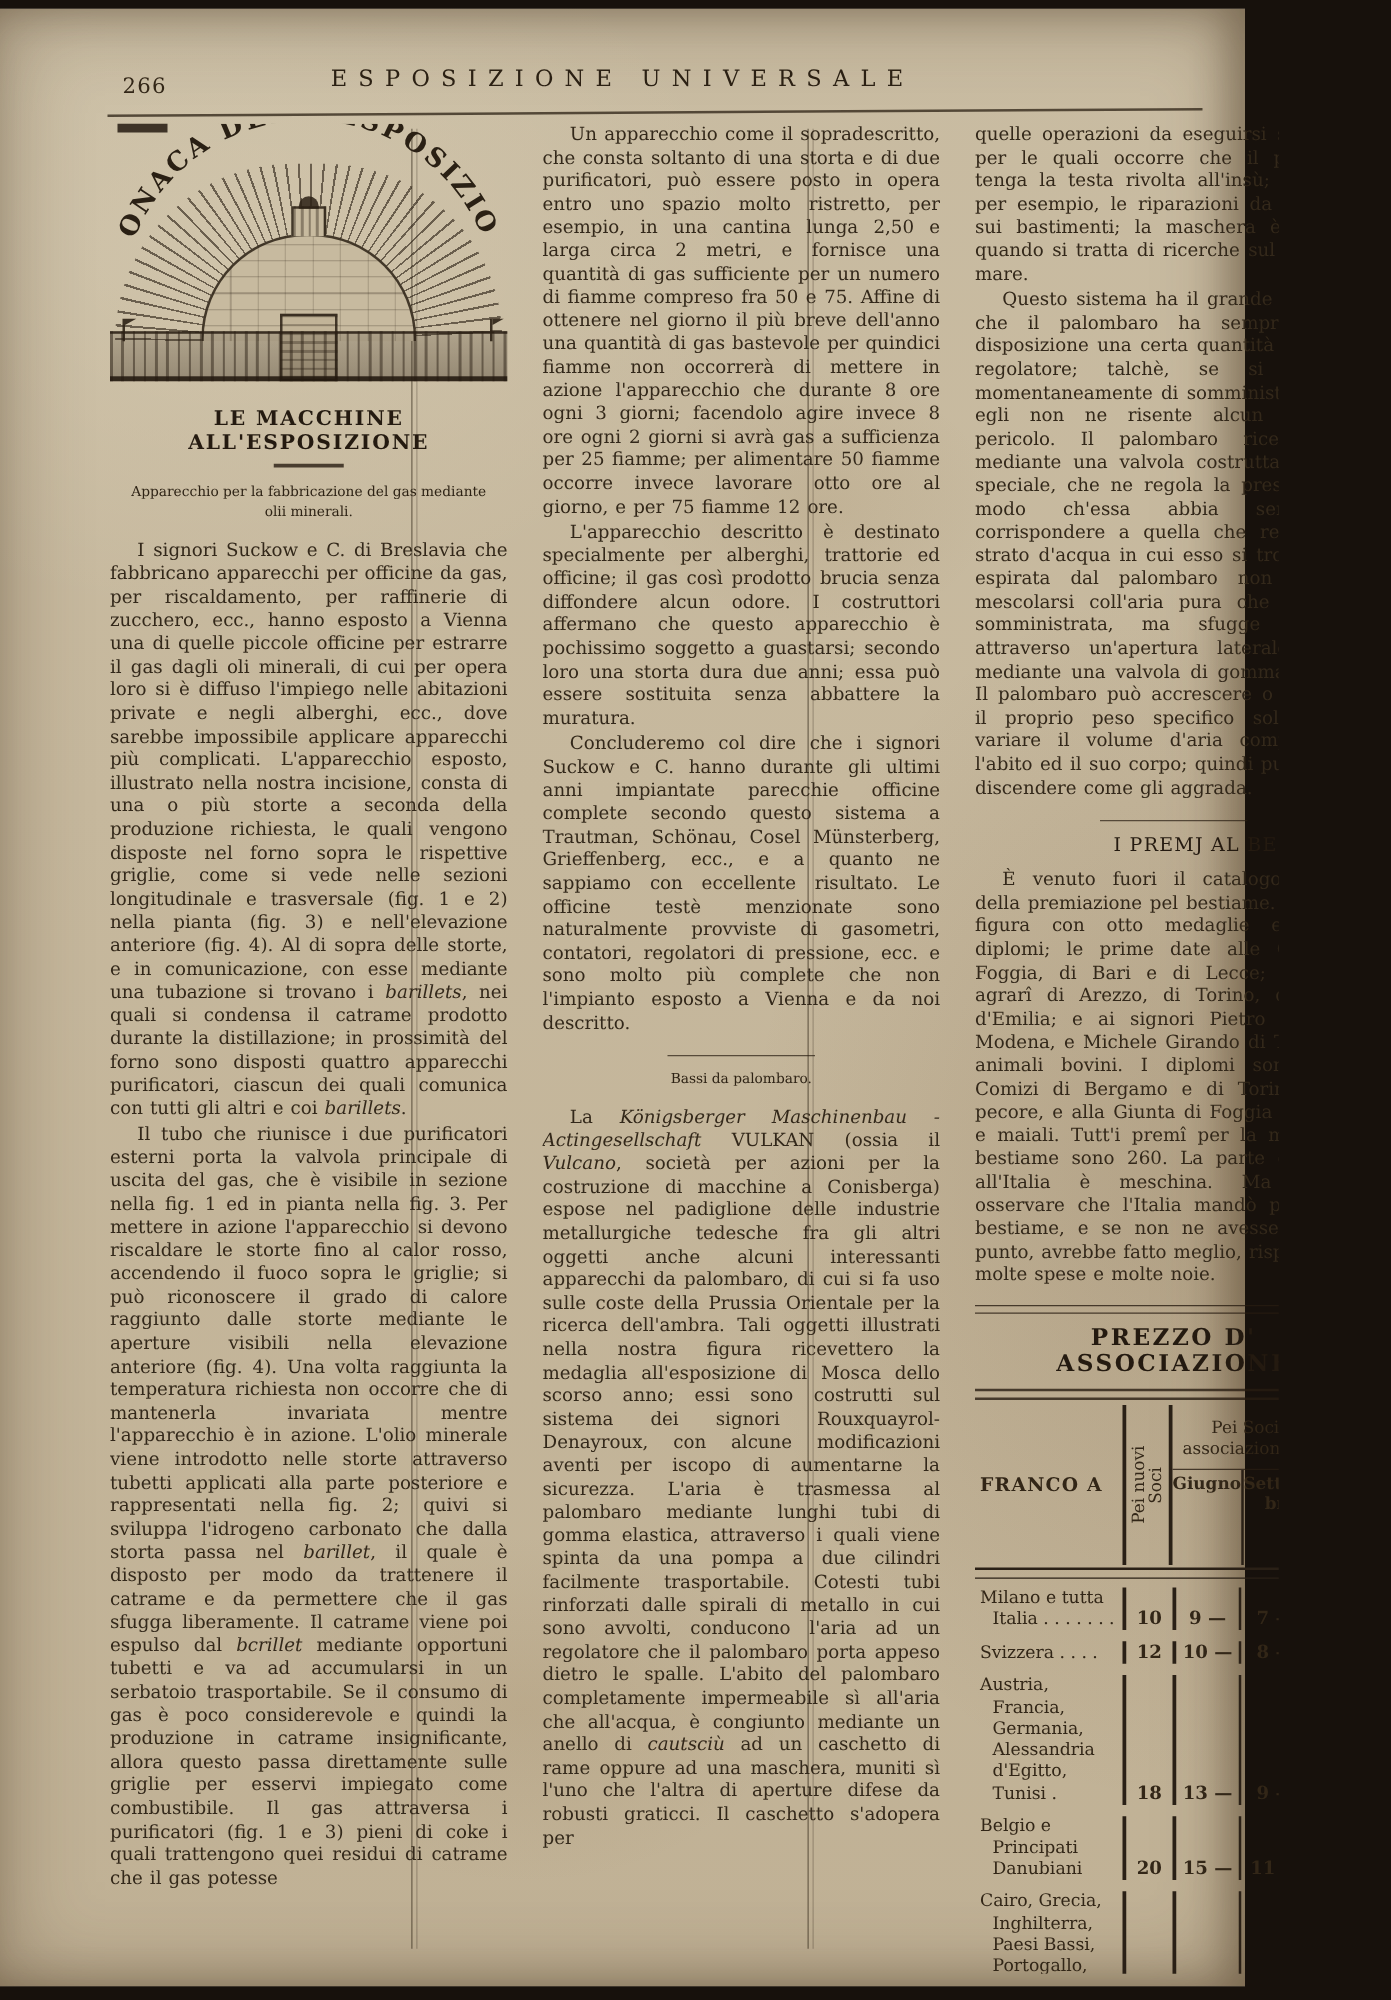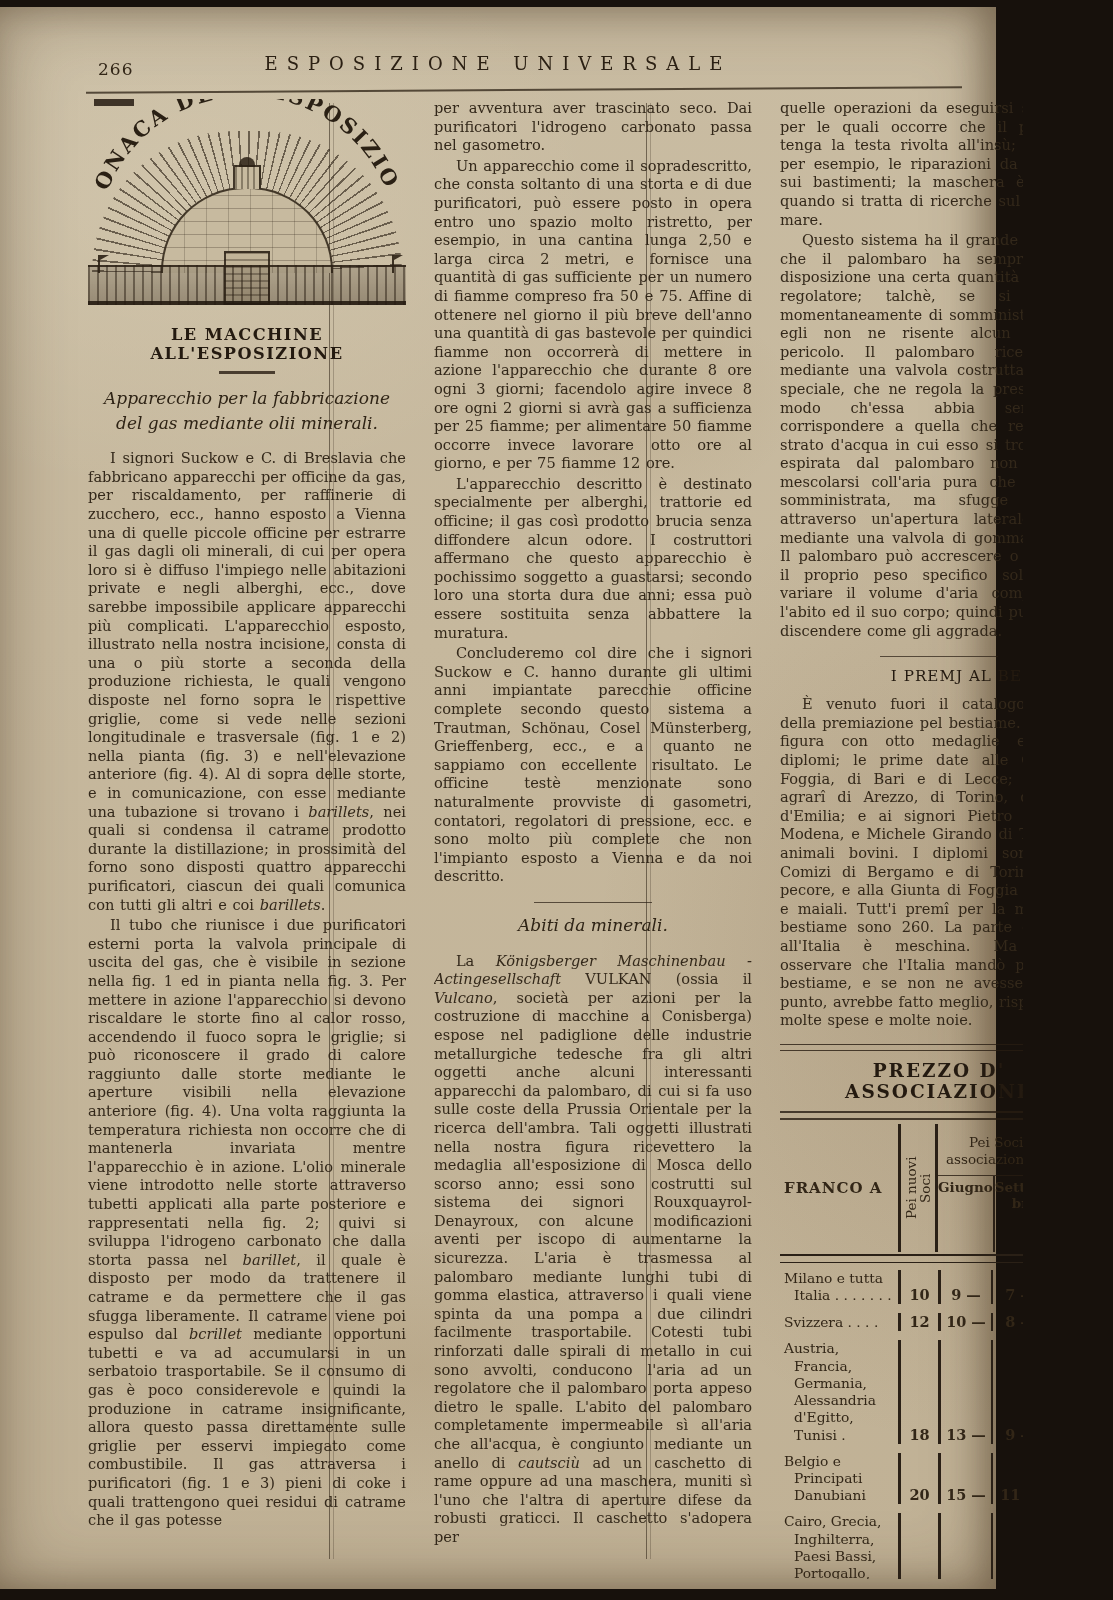--- a/index.html
+++ b/index.html
@@ -72,21 +72,21 @@
   }
   .pavilion{position:absolute;left:50%;bottom:6px;transform:translateX(-50%);width:42px;height:50px;
     border:2px solid rgba(44,33,21,.85);background:#c2b498;
     background-image:repeating-linear-gradient(0deg, rgba(44,33,21,.35) 0 2px, transparent 2px 7px);}
   .flag{position:absolute;bottom:38px;width:2px;height:18px;background:rgba(44,33,21,.9);}
   .flag:after{content:"";position:absolute;top:0;left:2px;border-top:5px solid rgba(44,33,21,.9);border-right:9px solid transparent;}
   .flag.fl{left:10px;} .flag.fr{left:304px;}
   
   h2.sec{font-size:16.2px;font-weight:bold;text-align:center;letter-spacing:1.5px;margin:14px 0 6px;color:#241a10;}
   .dash-rule{width:56px;height:3px;margin:8px auto 12px;background:rgba(40,29,17,.8);}
-  h3.ital{font-size:17px;font-style:italic;font-weight:normal;text-align:center;margin:4px 14px 14px;line-height:1.45;color:#2e2315;}
+  h3.ital{font-size:11px;font-weight:normal;text-align:center;margin:4px 14px 14px;line-height:1.45;color:#2e2315;}
   .short-rule{width:118px;margin:16px auto 10px;border-top:1px solid rgba(40,29,17,.7);}
   h3.caps{font-size:15.2px;font-weight:normal;text-align:right;letter-spacing:1px;margin:6px 0 10px;color:#241a10;}
   
   .assoc{margin-top:14px;}
   .rule-double{height:5px;border-top:1px solid rgba(40,29,17,.8);border-bottom:1px solid rgba(40,29,17,.8);}
   .assoc-title{font-size:18.5px;font-weight:bold;text-align:center;letter-spacing:2px;margin:9px 0;color:#241a10;}
   .rule-double.heavy{border-top-width:2px;border-bottom-width:2px;}
   .t-grid{display:grid;grid-template-columns:118px 40px 53px 56px 49px;}
   .t-head{min-height:128px;margin-top:4px;}
   .c-franco{display:flex;align-items:center;justify-content:flex-start;font-weight:bold;font-size:15px;letter-spacing:1px;padding-left:4px;}
@@ -148,26 +148,25 @@
 
         <h2 class="sec">LE MACCHINE ALL'ESPOSIZIONE</h2>
         <div class="dash-rule"></div>
         <h3 class="ital">Apparecchio per la fabbricazione del gas mediante olii minerali.</h3>
 
         <p class="body">I signori Suckow e C. di Breslavia che fabbricano apparecchi per officine da gas, per riscaldamento, per raffinerie di zucchero, ecc., hanno esposto a Vienna una di quelle piccole officine per estrarre il gas dagli oli minerali, di cui per opera loro si è diffuso l'impiego nelle abitazioni private e negli alberghi, ecc., dove sarebbe impossibile applicare apparecchi più complicati. L'apparecchio esposto, illustrato nella nostra incisione, consta di una o più storte a seconda della produzione richiesta, le quali vengono disposte nel forno sopra le rispettive griglie, come si vede nelle sezioni longitudinale e trasversale (fig. 1 e 2) nella pianta (fig. 3) e nell'elevazione anteriore (fig. 4). Al di sopra delle storte, e in comunicazione, con esse mediante una tubazione si trovano i <i>barillets</i>, nei quali si condensa il catrame prodotto durante la distillazione; in prossimità del forno sono disposti quattro apparecchi purificatori, ciascun dei quali comunica con tutti gli altri e coi <i>barillets</i>.</p>
         <p class="body">Il tubo che riunisce i due purificatori esterni porta la valvola principale di uscita del gas, che è visibile in sezione nella fig. 1 ed in pianta nella fig. 3. Per mettere in azione l'apparecchio si devono riscaldare le storte fino al calor rosso, accendendo il fuoco sopra le griglie; si può riconoscere il grado di calore raggiunto dalle storte mediante le aperture visibili nella elevazione anteriore (fig. 4). Una volta raggiunta la temperatura richiesta non occorre che di mantenerla invariata mentre l'apparecchio è in azione. L'olio minerale viene introdotto nelle storte attraverso tubetti applicati alla parte posteriore e rappresentati nella fig. 2; quivi si sviluppa l'idrogeno carbonato che dalla storta passa nel <i>barillet</i>, il quale è disposto per modo da trattenere il catrame e da permettere che il gas sfugga liberamente. Il catrame viene poi espulso dal <i>bcrillet</i> mediante opportuni tubetti e va ad accumularsi in un serbatoio trasportabile. Se il consumo di gas è poco considerevole e quindi la produzione in catrame insignificante, allora questo passa direttamente sulle griglie per esservi impiegato come combustibile. Il gas attraversa i purificatori (fig. 1 e 3) pieni di coke i quali trattengono quei residui di catrame che il gas potesse</p>
       </div>
 
       <div class="col">
-        <p class="body noindent">per avventura aver trascinato seco. Dai purificatori l'idrogeno carbonato passa nel gasometro.</p>
         <p class="body">Un apparecchio come il sopradescritto, che consta soltanto di una storta e di due purificatori, può essere posto in opera entro uno spazio molto ristretto, per esempio, in una cantina lunga 2,50 e larga circa 2 metri, e fornisce una quantità di gas sufficiente per un numero di fiamme compreso fra 50 e 75. Affine di ottenere nel giorno il più breve dell'anno una quantità di gas bastevole per quindici fiamme non occorrerà di mettere in azione l'apparecchio che durante 8 ore ogni 3 giorni; facendolo agire invece 8 ore ogni 2 giorni si avrà gas a sufficienza per 25 fiamme; per alimentare 50 fiamme occorre invece lavorare otto ore al giorno, e per 75 fiamme 12 ore.</p>
         <p class="body">L'apparecchio descritto è destinato specialmente per alberghi, trattorie ed officine; il gas così prodotto brucia senza diffondere alcun odore. I costruttori affermano che questo apparecchio è pochissimo soggetto a guastarsi; secondo loro una storta dura due anni; essa può essere sostituita senza abbattere la muratura.</p>
         <p class="body">Concluderemo col dire che i signori Suckow e C. hanno durante gli ultimi anni impiantate parecchie officine complete secondo questo sistema a Trautman, Schönau, Cosel Münsterberg, Grieffenberg, ecc., e a quanto ne sappiamo con eccellente risultato. Le officine testè menzionate sono naturalmente provviste di gasometri, contatori, regolatori di pressione, ecc. e sono molto più complete che non l'impianto esposto a Vienna e da noi descritto.</p>
         <div class="short-rule"></div>
-        <h3 class="ital">Abiti da minerali.</h3>
+        <h3 class="ital">Bassi da palombaro.</h3>
         <p class="body">La <i>Königsberger Maschinenbau - Actingesellschaft</i> VULKAN (ossia il <i>Vulcano</i>, società per azioni per la costruzione di macchine a Conisberga) espose nel padiglione delle industrie metallurgiche tedesche fra gli altri oggetti anche alcuni interessanti apparecchi da palombaro, di cui si fa uso sulle coste della Prussia Orientale per la ricerca dell'ambra. Tali oggetti illustrati nella nostra figura ricevettero la medaglia all'esposizione di Mosca dello scorso anno; essi sono costrutti sul sistema dei signori Rouxquayrol-Denayroux, con alcune modificazioni aventi per iscopo di aumentarne la sicurezza. L'aria è trasmessa al palombaro mediante lunghi tubi di gomma elastica, attraverso i quali viene spinta da una pompa a due cilindri facilmente trasportabile. Cotesti tubi rinforzati dalle spirali di metallo in cui sono avvolti, conducono l'aria ad un regolatore che il palombaro porta appeso dietro le spalle. L'abito del palombaro completamente impermeabile sì all'aria che all'acqua, è congiunto mediante un anello di <i>cautsciù</i> ad un caschetto di rame oppure ad una maschera, muniti sì l'uno che l'altra di aperture difese da robusti graticci. Il caschetto s'adopera per</p>
       </div>
 
       <div class="col">
         <p class="body noindent">quelle operazioni da eseguirsi sott'acqua per le quali occorre che il palombaro tenga la testa rivolta all'insù; tali sono, per esempio, le riparazioni da praticarsi sui bastimenti; la maschera è adottata quando si tratta di ricerche sul fondo del mare.</p>
         <p class="body">Questo sistema ha il grande vantaggio che il palombaro ha sempre a sua disposizione una certa quantità d'aria nel regolatore; talchè, se si tralascia momentaneamente di somministrargliene, egli non ne risente alcun danno o pericolo. Il palombaro riceve l'aria mediante una valvola costrutta in modo speciale, che ne regola la pressione per modo ch'essa abbia sempre a corrispondere a quella che regna nello strato d'acqua in cui esso si trova. L'aria espirata dal palombaro non viene a mescolarsi coll'aria pura che gli viene somministrata, ma sfugge a galla attraverso un'apertura laterale, chiusa mediante una valvola di gomma elastica. Il palombaro può accrescere o diminuire il proprio peso specifico soltanto col variare il volume d'aria compreso fra l'abito ed il suo corpo; quindi può salire o discendere come gli aggrada.</p>
         <div class="short-rule"></div>
         <h3 class="caps">I PREMJ AL BESTIAME.</h3>
         <p class="body">È venuto fuori il catalogo ufficiale della premiazione pel bestiame. L'Italia vi figura con otto medaglie e quattro diplomi; le prime date alle Giunte di Foggia, di Bari e di Lecce; a' comizi agrarî di Arezzo, di Torino, di Reggio d'Emilia; e ai signori Pietro Maffei di Modena, e Michele Girando di Torino per animali bovini. I diplomi son dati ai Comizi di Bergamo e di Torino per le pecore, e alla Giunta di Foggia per capre e maiali. Tutt'i premî per la mostra del bestiame sono 260. La parte che tocca all'Italia è meschina. Ma bisogna osservare che l'Italia mandò pochissimo bestiame, e se non ne avesse mandato punto, avrebbe fatto meglio, risparmiando molte spese e molte noie.</p>
 

